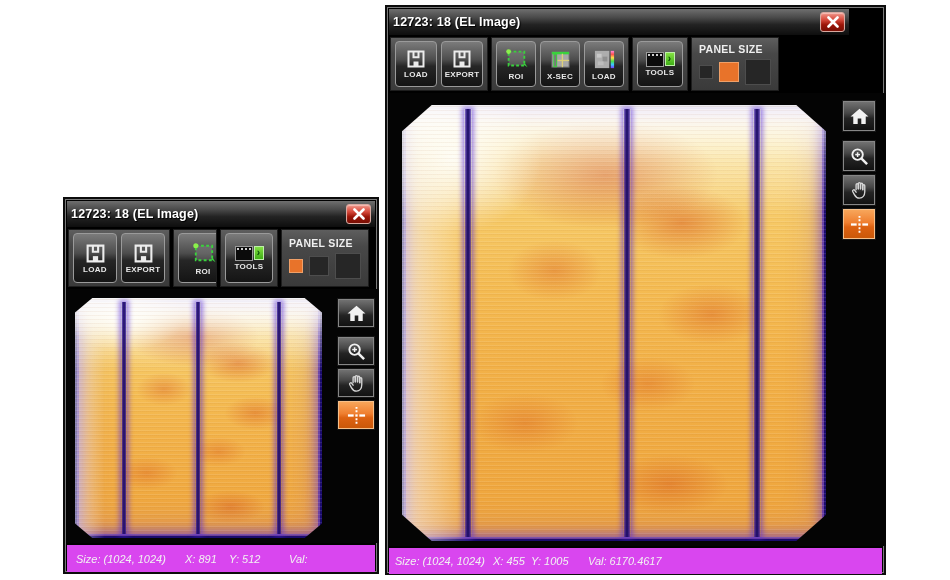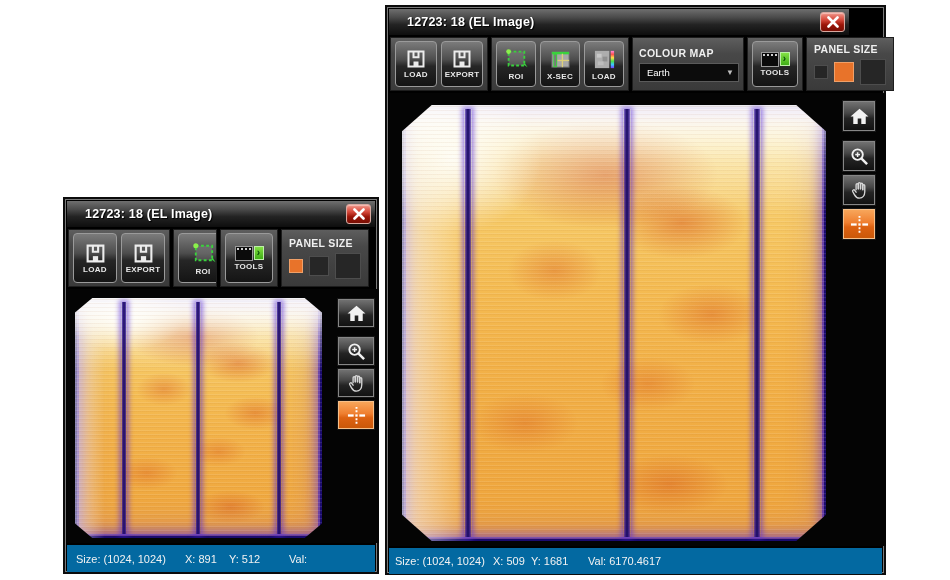--- a/index.html
+++ b/index.html
@@ -9,21 +9,21 @@
 
   
   .window { position: absolute; background: #000;
     border: 2px solid #0c0c0c;
     box-shadow: inset 0 0 0 1px #7a7a7a; }
   .win-small { left: 63px; top: 197px; width: 316px; height: 377px; }
   .win-large { left: 385px; top: 5px;  width: 501px; height: 570px; }
 
   .titlebar { position: absolute; left: 2px; top: 2px; height: 26px;
     background: linear-gradient(180deg,#6f6f6f 0%,#474747 35%,#232323 60%,#0e0e0e 100%);
-    display: flex; align-items: center; padding: 0 4px 0 18px; }
+    display: flex; align-items: center; padding: 0 4px 0 4px; }
   .win-small .titlebar { right: 2px; }
   .win-large .titlebar { width: 460px; }
   .title { color: #fff; font-weight: bold; font-size: 12.5px; letter-spacing: .2px;
     text-shadow: 1px 1px 1px #000; white-space: nowrap; }
   .close-btn { margin-left: auto; width: 25px; height: 20px; border-radius: 3px;
     border: 1px solid #d8a9a0; cursor: pointer;
     background: linear-gradient(180deg,#f2978a 0%,#d6483a 38%,#9c1508 65%,#780e04 100%);
     display: flex; align-items: center; justify-content: center;
     box-shadow: inset 0 1px 1px rgba(255,255,255,.4); }
 
@@ -116,21 +116,21 @@
     display: flex; align-items: center; justify-content: center;
     box-shadow: inset 0 0 0 1px #868686; }
   .win-small .st-btn { width: 38px; height: 30px; }
   .win-large .st-btn { width: 34px; height: 32px; }
   .st-btn + .st-btn { margin-top: 2px; }
   .st-btn.st-zoom { margin-top: 8px; }
   .st-btn.active { background: linear-gradient(180deg,#f8a95e 0%,#ef7f30 45%,#dd6212 60%,#c95708 100%);
     box-shadow: inset 0 0 0 1px #f7c089; }
 
   
-  .statusbar { position: absolute; left: 2px; right: 2px; background: #0369a1; }
+  .statusbar { position: absolute; left: 2px; right: 2px; background: #d946ef; font-style: italic; }
   .win-small .statusbar { top: 346px; height: 27px; }
   .win-large .statusbar { top: 541px; height: 26px; }
   .ss { position: absolute; top: 50%; transform: translateY(-50%);
     color: #f2f2f2; font-size: 11px; white-space: nowrap; }
   .win-small .ss-size { left: 9px; }   .win-small .ss-x { left: 118px; }
   .win-small .ss-y { left: 162px; }    .win-small .ss-val { left: 222px; }
   .win-large .ss-size { left: 6px; }   .win-large .ss-x { left: 104px; }
   .win-large .ss-y { left: 142px; }    .win-large .ss-val { left: 199px; }
 
   
@@ -325,27 +325,20 @@
             <rect x="2" y="3" width="15" height="18" fill="#adadad"></rect>
             <rect x="4" y="6" width="5" height="4" fill="#c8c8c8"></rect>
             <rect x="10" y="9" width="5" height="5" fill="#909090"></rect>
             <rect x="5" y="14" width="6" height="4" fill="#bdbdbd"></rect>
             <rect x="18.5" y="3" width="3.5" height="18" fill="url(#rbw)"></rect>
           </svg>
           <span class="tb-lbl">LOAD</span>
         </button>
       </div>
 
-      <div class="tb-group cm-group">
-        <span class="grp-lbl">COLOUR MAP</span>
-        <div class="cm-select">
-          <span>Earth</span>
-          <span class="cm-arrow">▼</span>
-        </div>
-      </div>
 
       <div class="tb-group">
         <button class="tb-btn" style="width:46px">
           <span class="tools-icon">
             <span class="ti-win"></span>
             <span class="ti-arrow">›</span>
           </span>
           <span class="tb-lbl">TOOLS</span>
         </button>
       </div>
@@ -399,19 +392,19 @@
             <line x1="10" y1="1" x2="10" y2="7" stroke="#fff" stroke-width="2" stroke-dasharray="2 1.6"></line>
             <line x1="10" y1="13" x2="10" y2="19" stroke="#fff" stroke-width="2" stroke-dasharray="2 1.6"></line>
             <rect x="8.8" y="8.8" width="2.4" height="2.4" fill="#fff"></rect>
           </svg>
         </button>
       </div>
     </div>
 
     <div class="statusbar">
       <span class="ss ss-size">Size: (1024, 1024)</span>
-      <span class="ss ss-x">X: 509</span>
-      <span class="ss ss-y">Y: 1681</span>
+      <span class="ss ss-x">X: 455</span>
+      <span class="ss ss-y">Y: 1005</span>
       <span class="ss ss-val">Val: 6170.4617</span>
     </div>
   </div>
 
 </div>
 
 </body></html>

